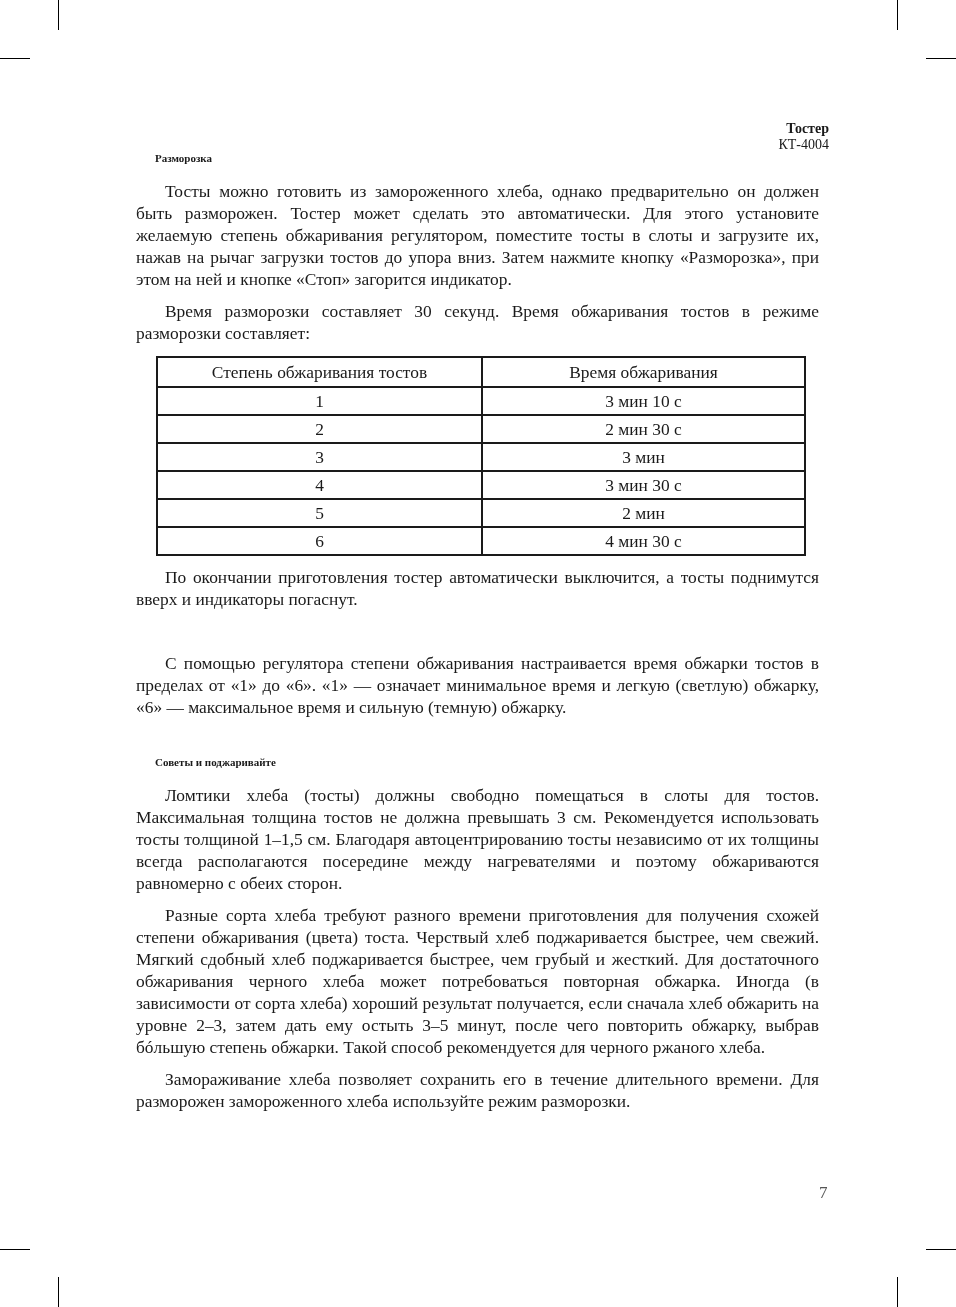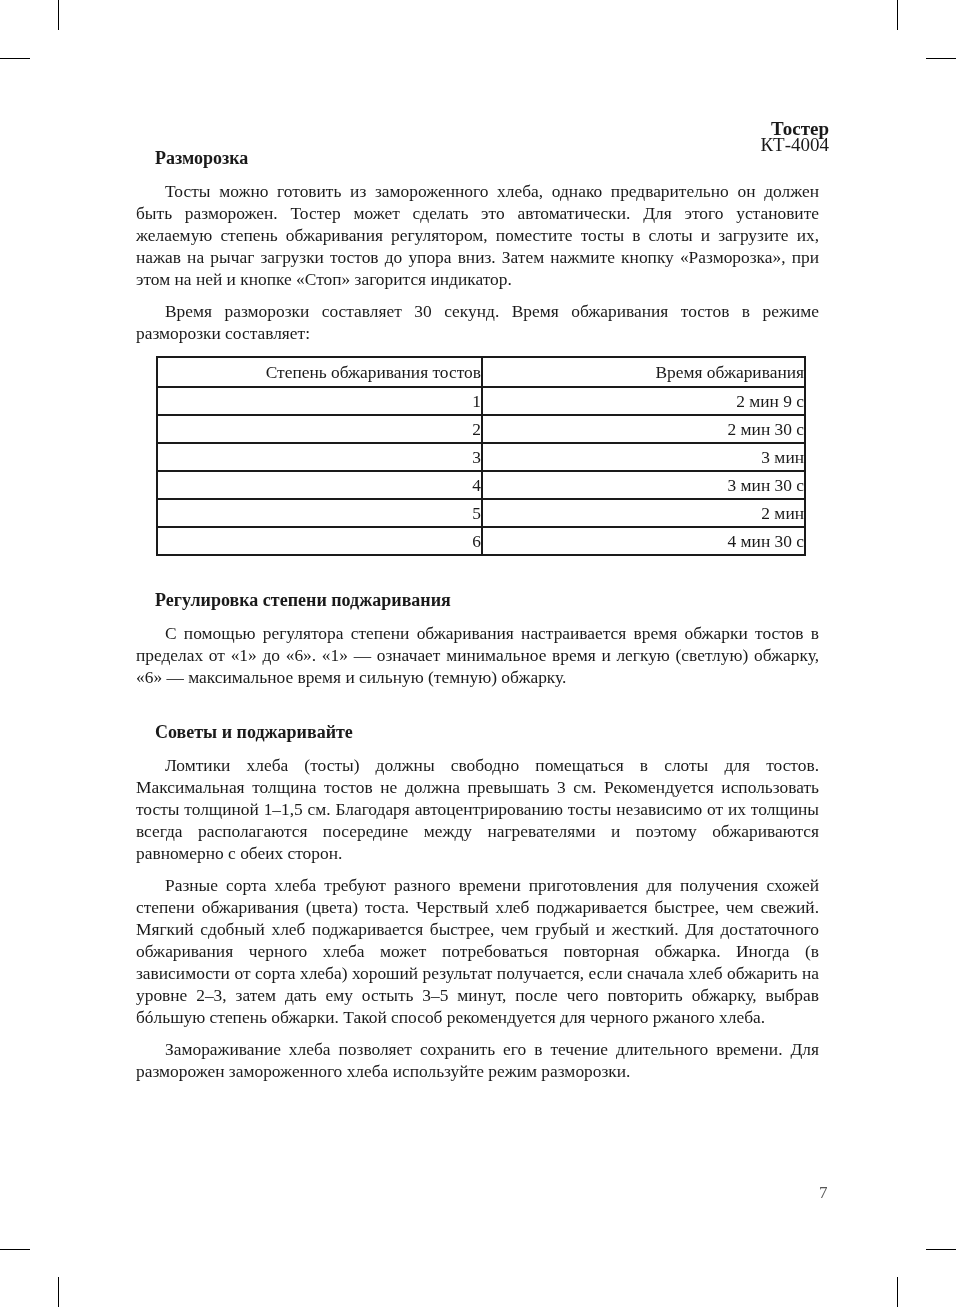--- a/index.html
+++ b/index.html
@@ -1,28 +1,28 @@
 <!DOCTYPE html>
 <html><head>
 <meta charset="utf-8">
 <style>
   html, body { margin: 0; padding: 0; background: #ffffff; }
   body { width: 956px; height: 1307px; position: relative; overflow: hidden;
          font-family: "Liberation Serif", "DejaVu Serif", serif; color: #1a1a1a; }
   .crop { position: absolute; background: #000; }
   .crop.v { width: 1px; height: 30px; }
   .crop.h { height: 1px; width: 30px; }
-  .running-head { position: absolute; right: 127px; top: 121px; text-align: right; font-size: 19px; line-height: 16px; }
+  .running-head { position: absolute; right: 127px; top: 121px; text-align: right; font-size: 14px; line-height: 16px; }
   .running-head .title { font-weight: bold; }
   .content { position: absolute; left: 126px; top: 146px; width: 703px; font-size: 17.4px; line-height: 22px; }
-  .content h2 { font-size: 18px; font-weight: bold; margin: 0; padding-left: 29px; line-height: 24px; }
+  .content h2 { font-size: 11px; font-weight: bold; margin: 0; padding-left: 29px; line-height: 24px; }
   .content p { margin: 10px; text-indent: 29px; text-align: justify; }
   .gap { height: 22px; }
   table.roast { border-collapse: collapse; margin: 12px 0 10px 30px; width: 650px; font-size: 17.4px; }
-  table.roast td, table.roast th { border: 2px solid #1a1a1a; text-align: right; font-weight: normal; height: 26px; padding: 0; line-height: 26px; }
+  table.roast td, table.roast th { border: 2px solid #1a1a1a; text-align: center; font-weight: normal; height: 26px; padding: 0; line-height: 26px; }
   table.roast th { height: 28px; }
   table.roast td:first-child, table.roast th:first-child { width: 323px; }
   .page-num { position: absolute; left: 819px; top: 1183px; font-size: 17px; color: #555; }
 </style>
 </head>
 <body>
 
 <div class="crop v" style="left:58px; top:0;"></div>
 <div class="crop h" style="left:0; top:58px;"></div>
 <div class="crop v" style="left:897px; top:0;"></div>
@@ -45,21 +45,21 @@
   <table class="roast">
     <thead>
       <tr>
         <th>Степень обжаривания тостов</th>
         <th>Время обжаривания</th>
       </tr>
     </thead>
     <tbody>
       <tr>
           <td>1</td>
-          <td>2 мин 9 с</td>
+          <td>3 мин 10 с</td>
         </tr>
       <tr>
           <td>2</td>
           <td>2 мин 30 с</td>
         </tr>
       <tr>
           <td>3</td>
           <td>3 мин</td>
         </tr>
       <tr>
@@ -70,23 +70,23 @@
           <td>5</td>
           <td>2 мин</td>
         </tr>
       <tr>
           <td>6</td>
           <td>4 мин 30 с</td>
         </tr>
     </tbody>
   </table>
 
+  <p>По окончании приготовления тостер автоматически выключится, а тосты поднимутся вверх и индикаторы погаснут.</p>
   <div class="gap"></div>
 
-  <h2>Регулировка степени поджаривания</h2>
   <p>С помощью регулятора степени обжаривания настраивается время обжарки тостов в пределах от «1» до «6». «1» — означает минимальное время и легкую (светлую) обжарку, «6» — максимальное время и сильную (темную) обжарку.</p>
   <div class="gap"></div>
 
   <h2>Советы и поджаривайте</h2>
   <p>Ломтики хлеба (тосты) должны свободно помещаться в слоты для тостов. Максимальная толщина тостов не должна превышать 3 см. Рекомендуется использовать тосты толщиной 1–1,5 см. Благодаря автоцентрированию тосты независимо от их толщины всегда располагаются посередине между нагревателями и поэтому обжариваются равномерно с обеих сторон.</p>
   <p>Разные сорта хлеба требуют разного времени приготовления для получения схожей степени обжаривания (цвета) тоста. Черствый хлеб поджаривается быстрее, чем свежий. Мягкий сдобный хлеб поджаривается быстрее, чем грубый и жесткий. Для достаточного обжаривания черного хлеба может потребоваться повторная обжарка. Иногда (в зависимости от сорта хлеба) хороший результат получается, если сначала хлеб обжарить на уровне 2–3, затем дать ему остыть 3–5 минут, после чего повторить обжарку, выбрав бóльшую степень обжарки. Такой способ рекомендуется для черного ржаного хлеба.</p>
   <p>Замораживание хлеба позволяет сохранить его в течение длительного времени. Для разморожен замороженного хлеба используйте режим разморозки.</p>
 </div>
 
 <div class="page-num">7</div>

